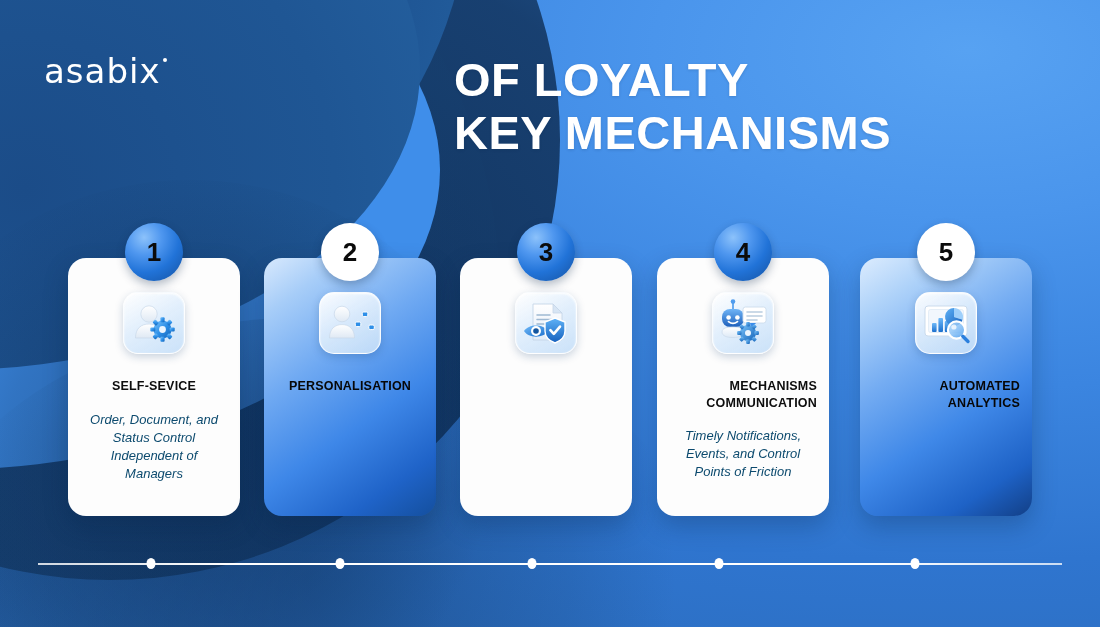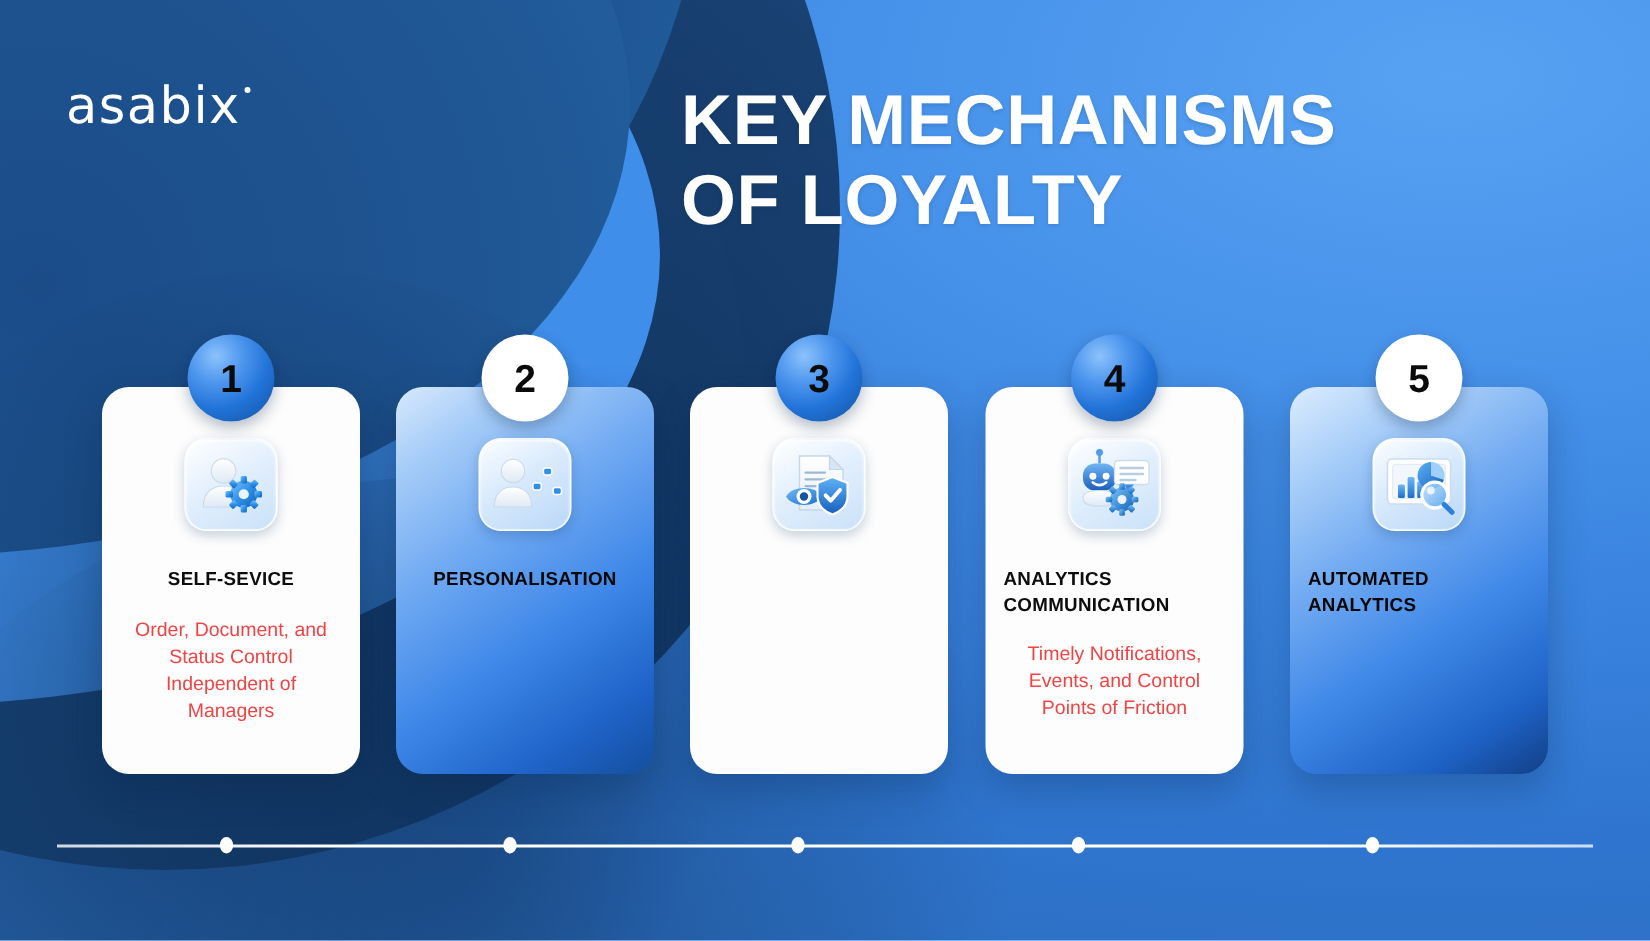--- a/index.html
+++ b/index.html
@@ -131,31 +131,31 @@
     width:62px; height:62px; border-radius:15px;
     background:linear-gradient(150deg, rgba(255,255,255,0.95) 0%, rgba(224,238,252,0.92) 45%, rgba(196,222,248,0.90) 100%);
     border:1px solid rgba(255,255,255,0.85);
     box-shadow:0 3px 8px rgba(20,60,110,0.22), inset 0 1px 2px rgba(255,255,255,0.95);
     display:flex; align-items:center; justify-content:center;
     margin-bottom:24px; flex:none;
   }
   .icon-tile svg{ width:50px; height:50px; display:block; }
 
   .card-title{
-    font-size:12.5px; font-weight:bold; text-align:left;
+    font-size:12.5px; font-weight:bold; text-align:right;
     line-height:1.32; letter-spacing:0.2px;
     margin-bottom:16px;
   }
   .card.light .card-title{ color:#0d0d0d; }
   .card.blue .card-title{ color:#070707; }
 
   .card-body{
     font-size:13px; text-align:center; line-height:1.40;
   }
-  .card.light .card-body{ color:#ef4444; }
+  .card.light .card-body{ color:#0c4a6e;font-style:italic; }
   .card.blue .card-body{ color:#ffffff; }
 
   
   .timeline{
     position:absolute; left:38px; right:38px; top:562px; height:3px;
   }
   .timeline-line{
     position:absolute; left:0; right:0; top:1px; height:1.6px;
     background:linear-gradient(90deg, rgba(255,255,255,0.80) 0%, #ffffff 18%, #ffffff 82%, rgba(255,255,255,0.75) 100%);
   }
@@ -179,22 +179,22 @@
     <div class="shade-left"></div>
     <div class="shade-bottom"></div>
   </div>
 
   <div class="logo">
     <span class="logo-text">asabix</span>
     <span class="logo-dot"></span>
   </div>
 
   <h1 class="headline">
+    <span>OF LOYALTY</span>
     <span>KEY MECHANISMS</span>
-    <span>OF LOYALTY</span>
   </h1>
 
   <div class="cards">
 
     <div class="card light c1">
       <div class="badge sphere">1</div>
       <div class="icon-tile">
         <svg viewBox="0 0 50 50">
           <defs>
             <linearGradient id="pg1" x1="0" y1="0" x2="0" y2="1">
@@ -341,21 +341,21 @@
               <rect x="6.5" y="-1.9" width="4.4" height="3.8" rx="1"></rect>
               <rect x="-1.9" y="-10.9" width="3.8" height="4.4" rx="1" transform="rotate(45)"></rect>
               <rect x="-1.9" y="6.5" width="3.8" height="4.4" rx="1" transform="rotate(45)"></rect>
               <rect x="-10.9" y="-1.9" width="4.4" height="3.8" rx="1" transform="rotate(45)"></rect>
               <rect x="6.5" y="-1.9" width="4.4" height="3.8" rx="1" transform="rotate(45)"></rect>
             </g>
             <circle r="3" fill="#eaf4fe"></circle>
           </g>
         </svg>
       </div>
-      <div class="card-title">ANALYTICS COMMUNICATION</div>
+      <div class="card-title">MECHANISMS COMMUNICATION</div>
       <div class="card-body">Timely Notifications, Events, and Control Points of Friction</div>
     </div>
 
     <div class="card blue v5 c5">
       <div class="badge white">5</div>
       <div class="icon-tile">
         <svg viewBox="0 0 50 50">
           <defs>
             <linearGradient id="bar5" x1="0" y1="0" x2="0" y2="1">
               <stop offset="0" stop-color="#6fb9f8"></stop>

